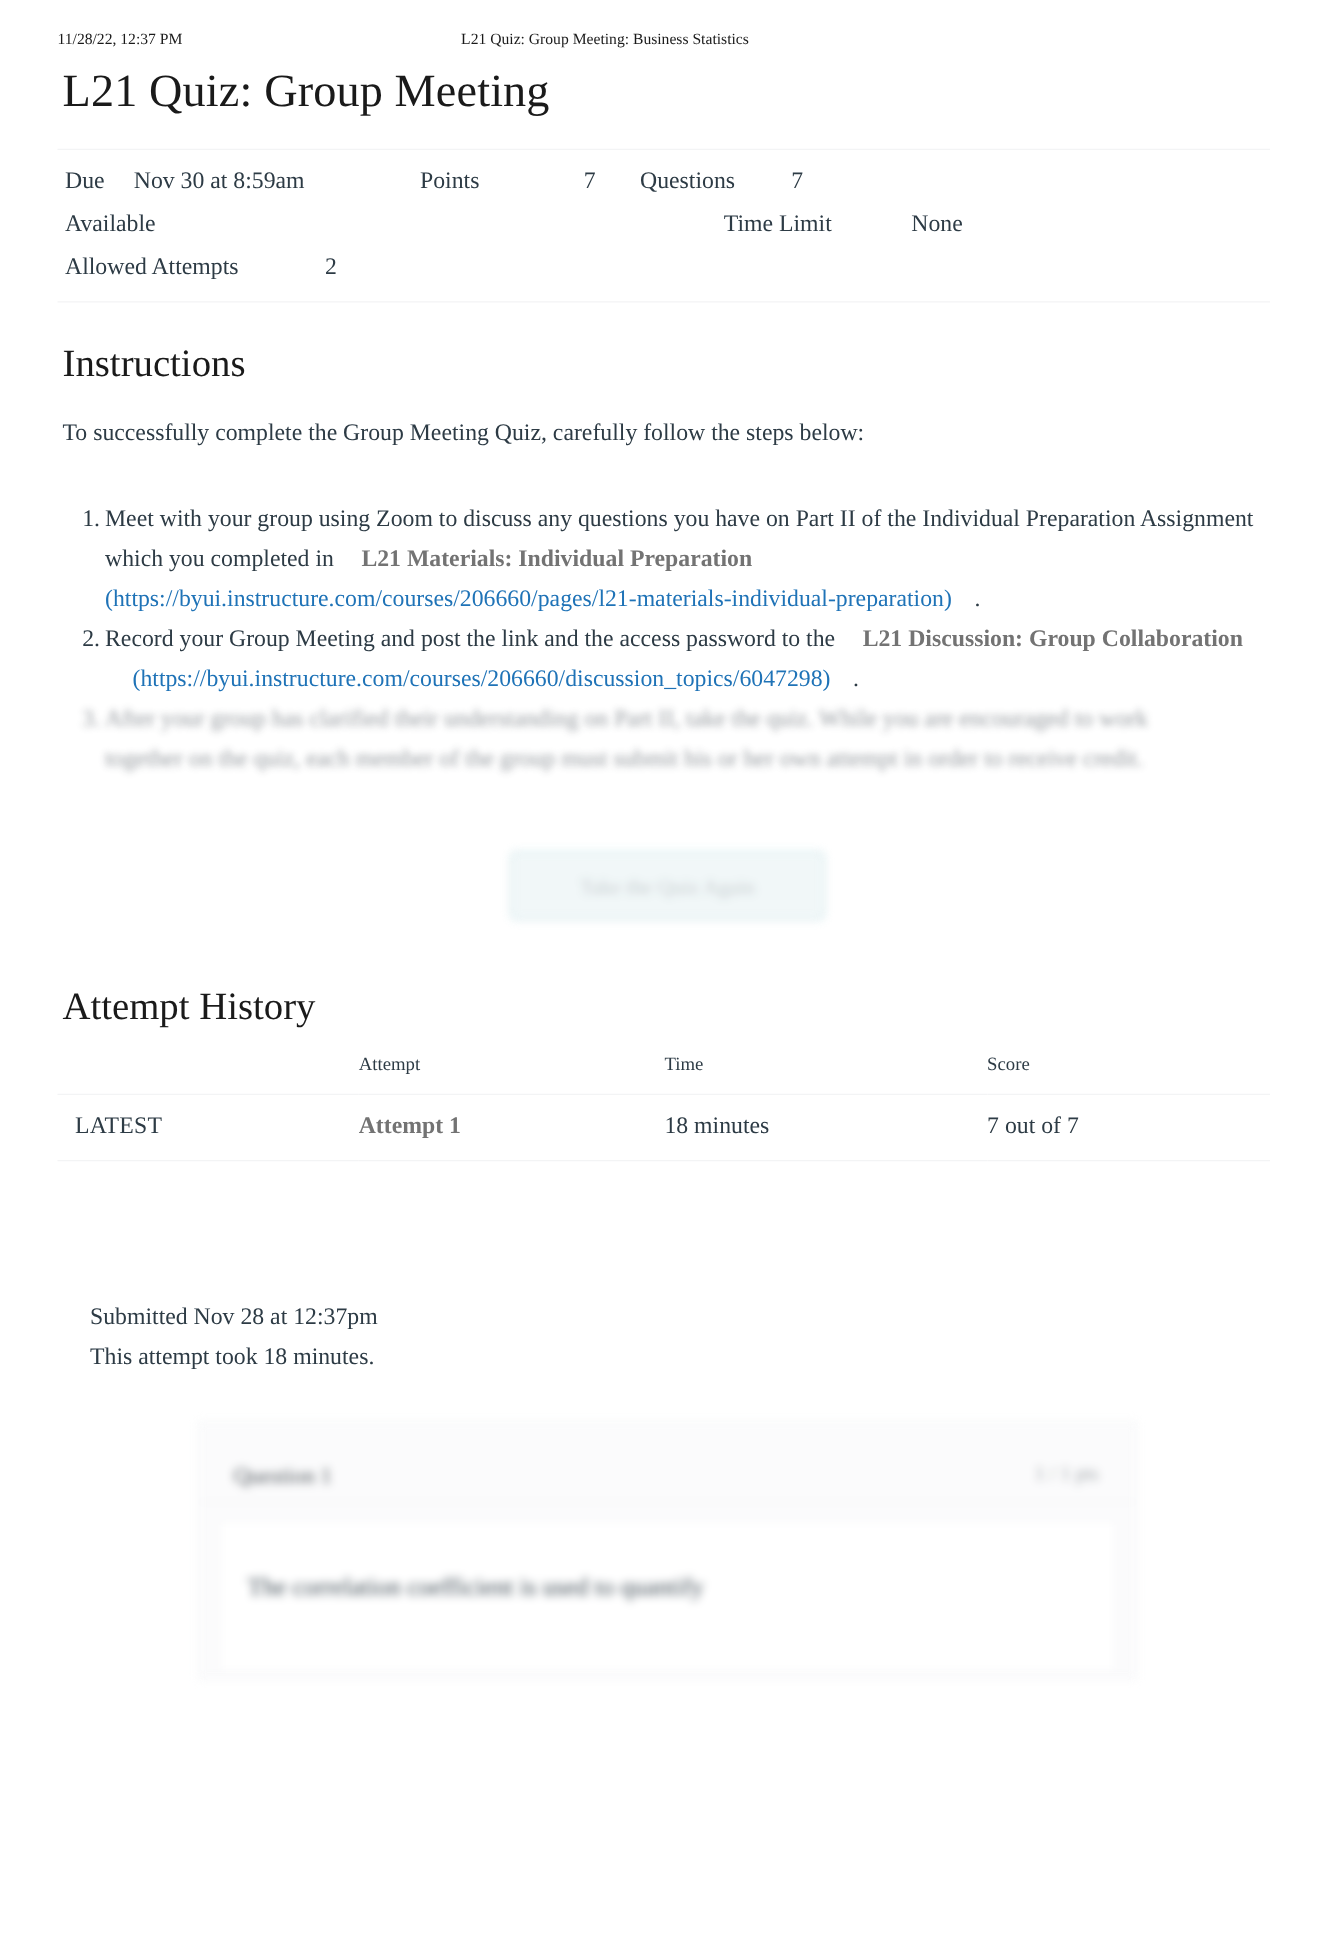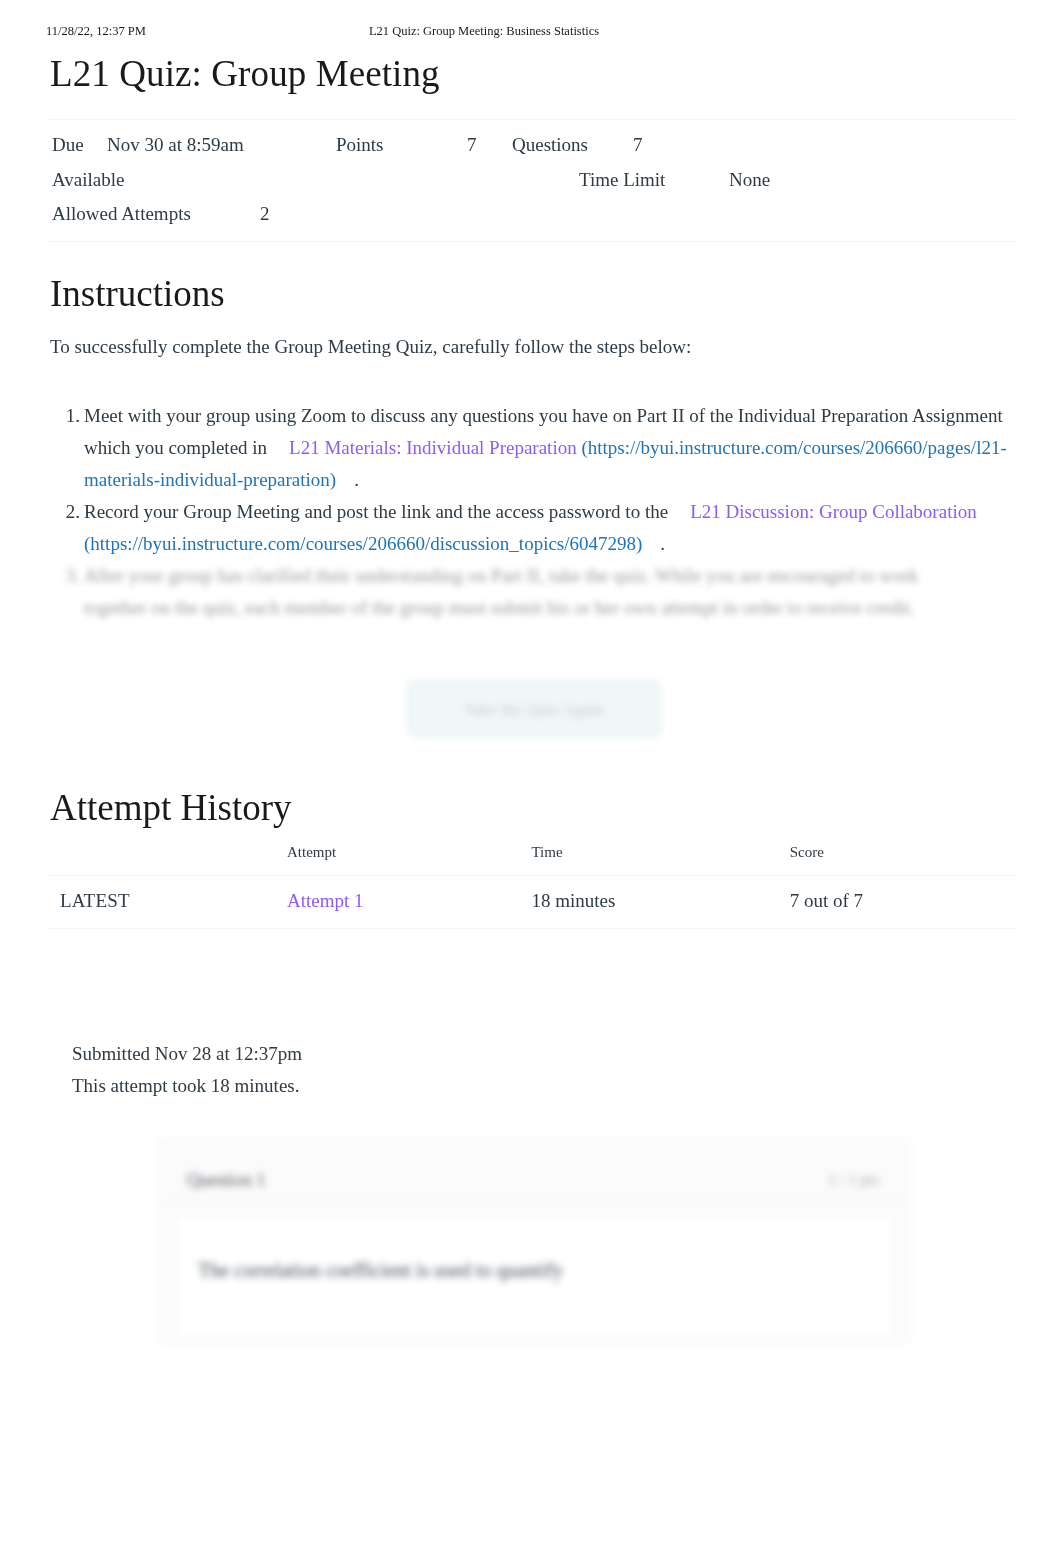--- a/index.html
+++ b/index.html
@@ -93,21 +93,21 @@
   .m-avail-value { position: absolute; left: 117px; }
   .m-tl-label { position: absolute; left: 527px; }
   .m-tl-value { position: absolute; left: 677px; }
   .m-att-label { position: absolute; left: 0; }
   .m-att-value { position: absolute; left: 208px; }
 
   
   .section-heading {
     position: absolute;
     left: 50px;
-    font-size: 37px;
+    font-size: 31px;
     font-weight: normal;
     color: #1a1a1a;
     margin: 0;
     line-height: 1.2;
   }
   #instructions-heading { top: 272px; }
   #attempt-history-heading { top: 786px; }
 
   .intro-text {
     position: absolute;
@@ -137,22 +137,23 @@
     margin-bottom: 0;
   }
   .step-num {
     position: absolute;
     left: 8px;
     top: 0;
     width: 22px;
     text-align: right;
   }
   a.link {
-    color: #8b5cf6;
+    color: #737373;
     text-decoration: none;
+    font-weight: bold;
   }
   .url {
     color: #1f73b7;
   }
   .lnk-space { display: inline-block; width: 22px; }
   .dot-space { display: inline-block; width: 18px; }
 
   .blurred {
     filter: blur(3.1px);
     color: #8d9297;

